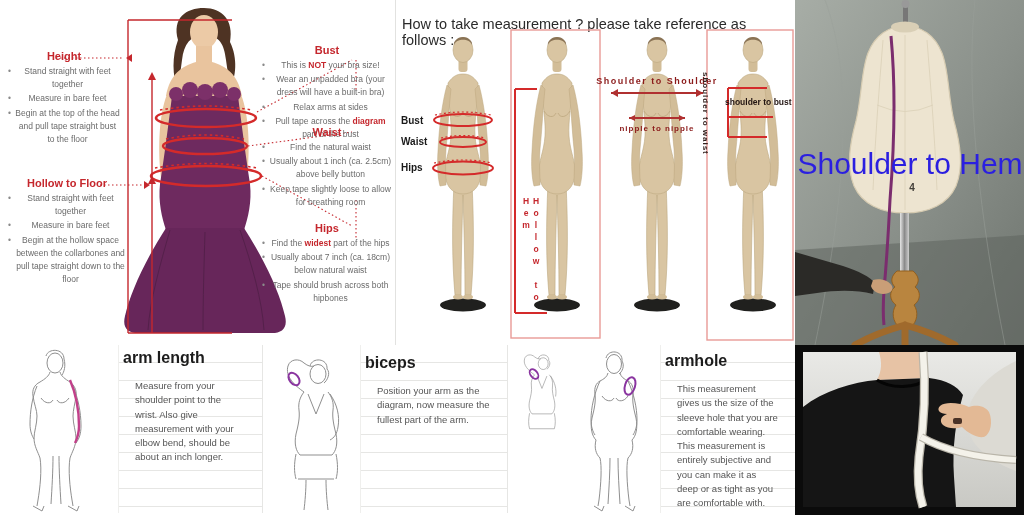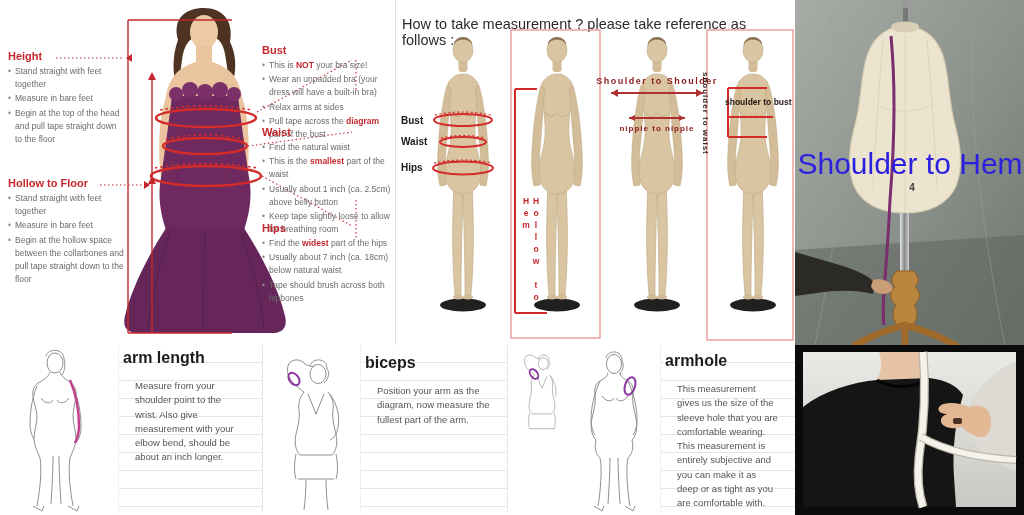--- a/index.html
+++ b/index.html
@@ -1,20 +1,20 @@
 <!DOCTYPE html>
 <html><head>
 <meta charset="utf-8">
 <style>
   html,body{margin:0;padding:0;background:#fff;}
   .canvas{position:relative;width:1024px;height:515px;background:#fff;overflow:hidden;
           font-family:"Liberation Sans",sans-serif;}
   .abs{position:absolute;}
   
-  .sec{position:absolute;}
+  .sec{position:absolute;text-align:center;}
   .sec h3{margin:0 0 3px 0;font-size:11px;font-weight:bold;color:#c5272d;}
   .sec ul{margin:0;padding:0;list-style:none;}
   .sec li{font-size:8.5px;color:#6b6b6b;line-height:1.55;padding-left:7px;position:relative;margin-bottom:1px;}
   .sec li:before{content:"•";position:absolute;left:0;color:#8a8a8a;}
   .sec .hl{color:#c5272d;font-weight:bold;}
   
   .mid-header{position:absolute;left:402px;top:5px;width:392px;font-size:14.5px;color:#2a2a2a;margin-top:11px;}
   .divider{position:absolute;width:1px;background:#e2e2e0;}
   .vlabel-red{position:absolute;writing-mode:vertical-rl;text-orientation:upright;
       color:#c5272d;font-weight:bold;font-size:8.5px;letter-spacing:2px;}
@@ -92,21 +92,21 @@
     </g>
     <path d="M126 58 L132 54 L132 62 Z" fill="#c5272d"></path>
     <path d="M150 185 L144 181 L144 189 Z" fill="#c5272d"></path>
   </svg>
 
   <div class="sec" style="left:8px;top:50px;width:112px">
     <h3>Height</h3>
     <ul>
         <li>Stand straight with feet together</li>
         <li>Measure in bare feet</li>
-        <li>Begin at the top of the head and pull tape straight down to the floor</li>
+        <li>Begin at the top of the head and pull tape straight bust to the floor</li>
       </ul>
   </div>
   <div class="sec" style="left:8px;top:177px;width:118px">
     <h3>Hollow to Floor</h3>
     <ul>
         <li>Stand straight with feet together</li>
         <li>Measure in bare feet</li>
         <li>Begin at the hollow space between the collarbones and pull tape straight down to the floor</li>
       </ul>
   </div>
@@ -116,21 +116,20 @@
         <li>This is <span class="hl">NOT</span> your bra size!</li>
         <li>Wear an unpadded bra (your dress will have a built-in bra)</li>
         <li>Relax arms at sides</li>
         <li>Pull tape across the <span class="hl">diagram</span> part of the bust</li>
       </ul>
   </div>
   <div class="sec" style="left:262px;top:126px;width:130px">
     <h3>Waist</h3>
     <ul>
         <li>Find the natural waist</li>
-        <li>This is the <span class="hl">smallest</span> part of the waist</li>
         <li>Usually about 1 inch (ca. 2.5cm) above belly button</li>
         <li>Keep tape slightly loose to allow for breathing room</li>
       </ul>
   </div>
   <div class="sec" style="left:262px;top:222px;width:130px">
     <h3>Hips</h3>
     <ul>
         <li>Find the <span class="hl">widest</span> part of the hips</li>
         <li>Usually about 7 inch (ca. 18cm) below natural waist</li>
         <li>Tape should brush across both hipbones</li>

